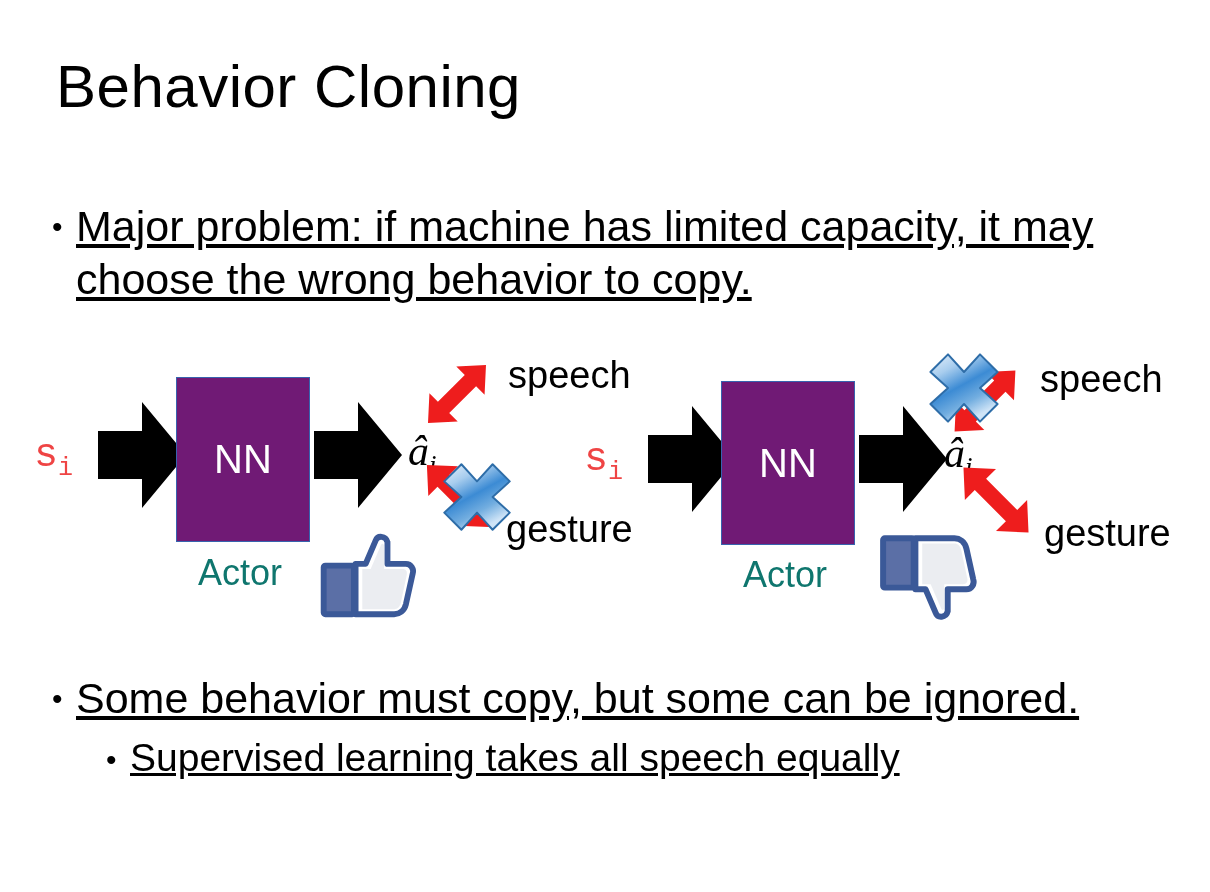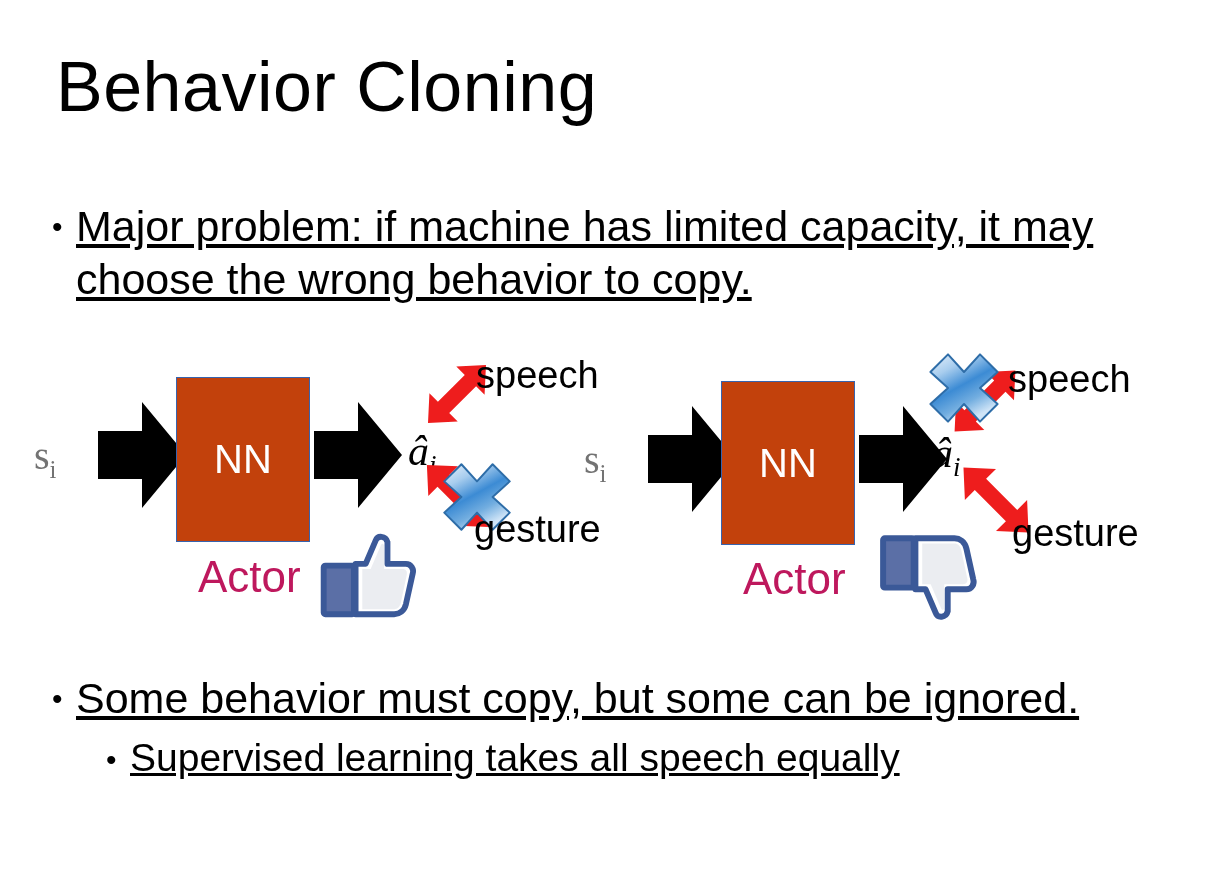--- a/index.html
+++ b/index.html
@@ -19,21 +19,21 @@
     overflow: hidden;
   }
 
   
   #slide-title {
     position: absolute;
     left: 56px;
     top: 44px;
     font-family: "Liberation Sans Narrow", "Liberation Sans", sans-serif;
     font-stretch: condensed;
-    font-size: 70px;
+    font-size: 60px;
     line-height: 86px;
     font-weight: 400;
     color: #000000;
     letter-spacing: 0.5px;
     white-space: nowrap;
   }
 
   
   .bullet-block {
     position: absolute;
@@ -84,46 +84,46 @@
     position: absolute;
     top: 340px;
     width: 590px;
     height: 300px;
   }
   #diagram-left  { left: 14px; }
   #diagram-right { left: 560px; }
 
   .state-label {
     position: absolute;
-    font-family: Liberation Serif, serif;
+    font-family: Liberation Mono, monospace;
     font-size: 40px;
-    color: #737373;
+    color: #ef4444;
     line-height: 1;
   }
   .state-label .sub {
     font-size: 25px;
     vertical-align: sub;
   }
 
   .nn-box {
     position: absolute;
-    background: #c2410c;
+    background: #701a75;
     border: 1px solid #3763AE;
     display: flex;
     align-items: center;
     justify-content: center;
     color: #ffffff;
     font-family: "Liberation Sans", sans-serif;
     font-size: 40px;
   }
   .actor-label {
     position: absolute;
     font-family: "Liberation Sans", sans-serif;
-    font-size: 44px;
-    color: #be185d;
+    font-size: 36px;
+    color: #0f766e;
     white-space: nowrap;
   }
 
   .block-arrow { position: absolute; }
 
   .action-label {
     position: absolute;
     font-family: "Liberation Serif", serif;
     font-style: italic;
     font-size: 42px;
@@ -135,20 +135,21 @@
     font-size: 27px;
     vertical-align: sub;
   }
 
   .mode-label {
     position: absolute;
     font-family: "Liberation Sans", sans-serif;
     font-size: 38px;
     color: #000000;
     white-space: nowrap;
+    margin-left: 32px;
   }
 
   .red-arrow { position: absolute; }
   .x-mark    { position: absolute; }
   .thumb     { position: absolute; }
 </style>
 </head>
 <body>
 
 <div id="slide">
@@ -239,21 +240,21 @@
     <div class="nn-box" style="left:161px; top:41px; width:132px; height:162px;">
       <span>NN</span>
     </div>
 
     <div class="actor-label" style="left:183px; top:214px;">Actor</div>
 
     <svg class="block-arrow" style="left:299px; top:60px;" width="88" height="118" viewBox="0 0 88 118">
       <polygon points="0,35 44,35 44,6 88,59 44,112 44,83 0,83" fill="#000000"></polygon>
     </svg>
 
-    <div class="action-label" style="left:372px; top:92px;">
+    <div class="action-label" style="left:384px; top:92px;">
       <span>â</span><span class="sub">i</span>
     </div>
 
     <svg class="red-arrow" style="left:378px; top:14px;" width="94" height="94" viewBox="0 0 94 94">
       <g transform="rotate(-45 47 47)">
         <polygon points="4,47 26,27 26,39 68,39 68,27 90,47 68,67 68,55 26,55 26,67" fill="#EE1D1D"></polygon>
       </g>
     </svg>
 
     <svg class="red-arrow" style="left:386px; top:110px;" width="100" height="100" viewBox="0 0 100 100">

